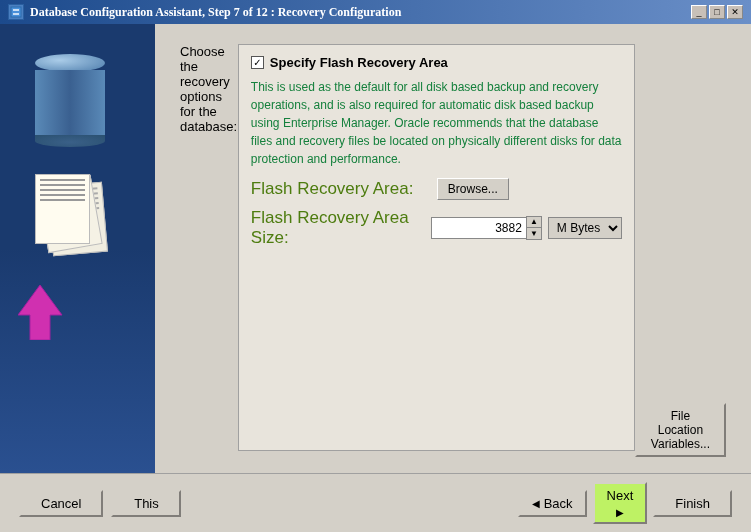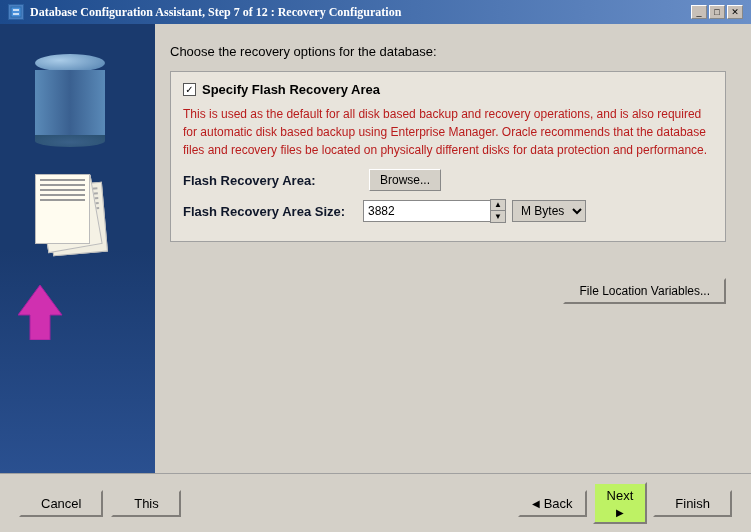--- a/index.html
+++ b/index.html
@@ -87,23 +87,23 @@
     }
     .left-panel-image {
       width: 100%;
       height: 100%;
       position: relative;
     }
 
     
     .right-panel {
       flex: 1;
-      padding: 20px 25px 10px 15px;
-      display: flex;
-      flex-direction: column;
+      padding: 20px 25px 10px 25px;
+      display: flex;
+      flex-direction: row;
     }
 
     .instruction-text {
       font-size: 13px;
       color: #000;
       margin-bottom: 12px;
     }
 
     .section-block {
       background: #e8e4dc;
@@ -135,36 +135,35 @@
       color: #000;
       font-size: 10px;
     }
     .checkbox-label {
       font-size: 13px;
       font-weight: bold;
     }
 
     .description-text {
       font-size: 12px;
-      color: #b91c1c;
+      color: #15803d;
       line-height: 1.5;
       margin-bottom: 10px;
     }
 
     .form-row {
       display: flex;
       align-items: center;
       margin-bottom: 8px;
     }
     .form-label {
       width: 180px;
-      font-size: 13px;
-      color: #0f172a;
+      font-size: 17px;
+      color: #4d7c0f;
       flex-shrink: 0;
-      font-weight: bold;
     }
     .form-input {
       flex: 1;
       height: 22px;
       border: 1px solid #888;
       background: white;
       padding: 0 4px;
       font-size: 12px;
     }
     .browse-btn {
@@ -176,26 +175,27 @@
       border-left: 1px solid #fff;
       font-size: 12px;
       cursor: pointer;
       height: 22px;
     }
     .spinner-group {
       display: flex;
       align-items: center;
     }
     .spinner-input {
-      width: 128px;
+      width: 96px;
       height: 22px;
       border: 1px solid #888;
       background: white;
       padding: 0 4px;
       font-size: 12px;
+      text-align: right;
     }
     .spinner-btns {
       display: flex;
       flex-direction: column;
       border: 1px solid #888;
       margin-left: -1px;
     }
     .spinner-btn {
       width: 14px;
       height: 11px;

